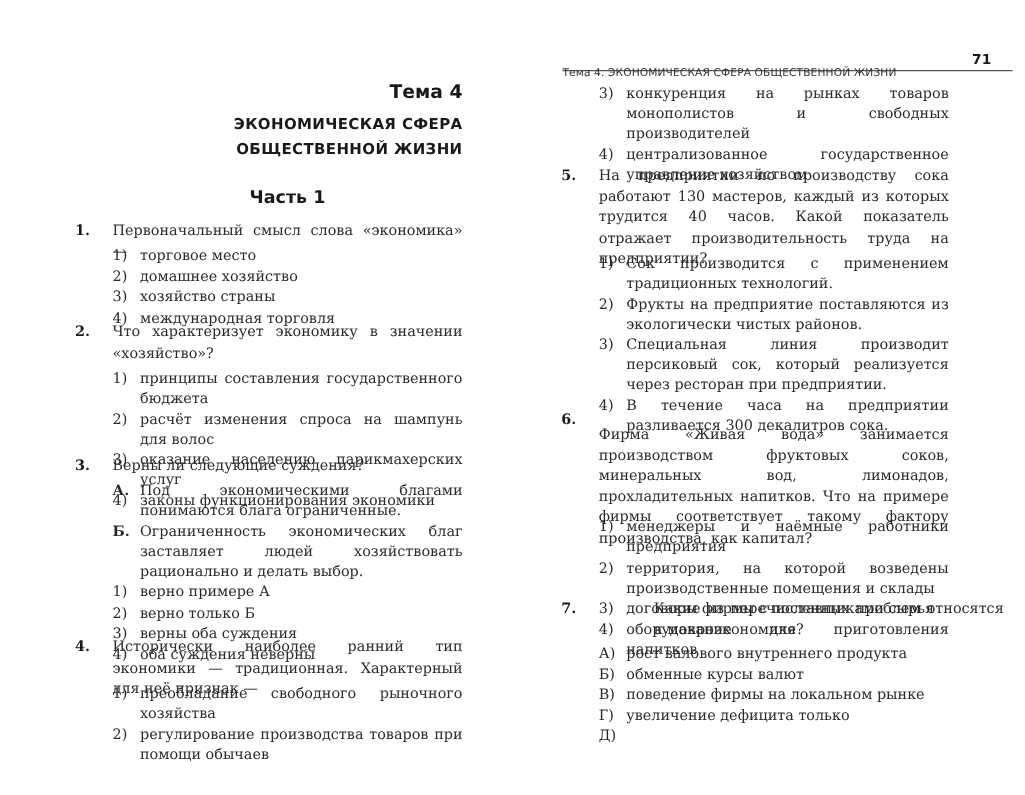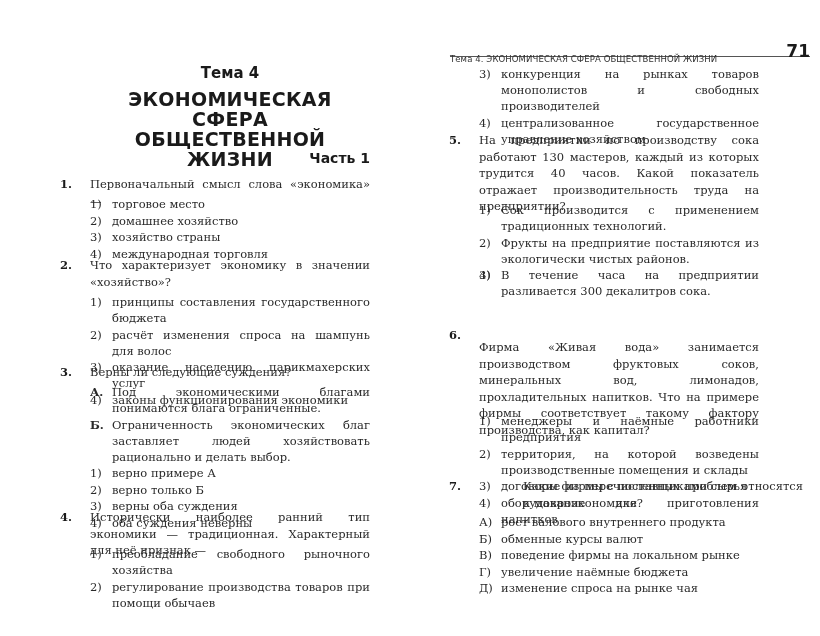--- a/index.html
+++ b/index.html
@@ -4,31 +4,31 @@
 <style>
   html, body { margin: 0; padding: 0; }
   body {
     width: 820px; height: 636px; background: #ffffff; position: relative; overflow: hidden;
     font-family: "DejaVu Serif", "Liberation Serif", serif; color: #2a2a2a;
   }
   .page { position: absolute; top: 0; height: 636px; }
   #left-page { left: 0; width: 410px; }
   #right-page { left: 410px; width: 410px; }
 
-  .theme-block { position: absolute; left: 90px; width: 280px; top: 64px; text-align: center;
+  .theme-block { position: absolute; left: 90px; width: 280px; top: 64px; text-align: right;
     font-family: "DejaVu Sans", "Liberation Sans", sans-serif; font-weight: bold; color: #1a1a1a; }
   .theme-num { font-size: 15px; line-height: 18px; }
-  .theme-title { font-size: 19px; line-height: 20px; margin-top: 7px; letter-spacing: 0.3px; }
-  .part-title { position: absolute; left: 90px; width: 280px; top: 150px; text-align: right;
+  .theme-title { font-size: 12px; line-height: 20px; margin-top: 7px; letter-spacing: 0.3px; }
+  .part-title { position: absolute; left: 90px; width: 280px; top: 150px; text-align: center;
     font-family: "DejaVu Sans", "Liberation Sans", sans-serif; font-weight: bold; font-size: 14px; color:#1a1a1a; }
 
   .running-head { position: absolute; left: 40px; width: 360px; top: 40px; height: 16px;
     border-bottom: 1px solid #555; font-family: "DejaVu Sans", "Liberation Sans", sans-serif; font-size: 8.5px; color: #333; }
   .running-head .rh-title { position: absolute; left: 0; top: 14px; letter-spacing: 0.1px; }
-  .running-head .rh-page { position: absolute; right: 0; top: 1px; font-weight: bold; font-size: 17px; color:#1a1a1a; }
+  .running-head .rh-page { position: absolute; right: 17px; top: 1px; font-weight: bold; font-size: 11px; color:#1a1a1a; }
 
   .question { position: absolute; }
   .q-num { position: absolute; left: 0; top: 0; font-weight: bold; font-size: 11.5px; line-height: 16.5px; color:#1a1a1a; }
   .q-text { position: absolute; left: 30px; width: 280px; font-size: 11.5px; line-height: 16.5px; text-align: justify; }
   .opts { position: absolute; left: 30px; width: 280px; }
   .opt { position: relative; padding-left: 22px; font-size: 11.5px; line-height: 16px; text-align: justify; margin-bottom: 0.5px; }
   .opt .mark { position: absolute; left: 0; top: 0; }
   .opt .mark.bold { font-weight: bold; }
   .opts.letters .opt { padding-left: 22px; }
 </style>
@@ -100,21 +100,21 @@
     <div class="opt"><span class="mark">3)</span><span>конкуренция на рынках товаров монополистов и свободных производителей</span></div>
     <div class="opt"><span class="mark">4)</span><span>централизованное государственное управление хозяйством</span></div>
   </div>
 
   <div class="question" style="left:39px; top:132px;">
     <div class="q-num">5.</div>
     <div class="q-text" style="top:0;">На предприятии по производству сока работают 130 мастеров, каждый из которых трудится 40 часов. Какой показатель отражает производительность труда на предприятии?</div>
     <div class="opts" style="top:70px;">
       <div class="opt"><span class="mark">1)</span><span>Сок производится с применением традиционных технологий.</span></div>
       <div class="opt"><span class="mark">2)</span><span>Фрукты на предприятие поставляются из экологически чистых районов.</span></div>
-      <div class="opt"><span class="mark">3)</span></div>
+      <div class="opt"><span class="mark">3)</span><span>Специальная линия производит персиковый сок, который реализуется через ресторан при предприятии.</span></div>
       <div class="opt"><span class="mark">4)</span><span>В течение часа на предприятии разливается 300 декалитров сока.</span></div>
     </div>
   </div>
 
   <div class="question" style="left:39px; top:327px;">
     <div class="q-num">6.</div>
     <div class="q-text" style="top:12px;">Фирма «Живая вода» занимается производством фруктовых соков, минеральных вод, лимонадов, прохладительных напитков. Что на примере фирмы соответствует такому фактору производства, как капитал?</div>
     <div class="opts" style="top:86px;">
       <div class="opt"><span class="mark">1)</span><span>менеджеры и наёмные работники предприятия</span></div>
       <div class="opt"><span class="mark">2)</span><span>территория, на которой возведены производственные помещения и склады</span></div>
@@ -123,17 +123,17 @@
     </div>
   </div>
 
   <div class="question" style="left:39px; top:478px;">
     <div class="q-num">7.</div>
     <div class="q-text" style="top:0;margin-left:44px;">Какие из перечисленных проблем относятся к макроэкономике?</div>
     <div class="opts letters" style="top:36px;">
       <div class="opt"><span class="mark">А)</span><span>рост валового внутреннего продукта</span></div>
       <div class="opt"><span class="mark">Б)</span><span>обменные курсы валют</span></div>
       <div class="opt"><span class="mark">В)</span><span>поведение фирмы на локальном рынке</span></div>
-      <div class="opt"><span class="mark">Г)</span><span>увеличение наёмные бюджета</span></div>
-      <div class="opt"><span class="mark">Д)</span><span>изменение спроса на рынке чая</span></div>
+      <div class="opt"><span class="mark">Г)</span><span>увеличение дефицита только</span></div>
+      <div class="opt"><span class="mark">Д)</span></div>
     </div>
   </div>
 </div>
 
 </body></html>

